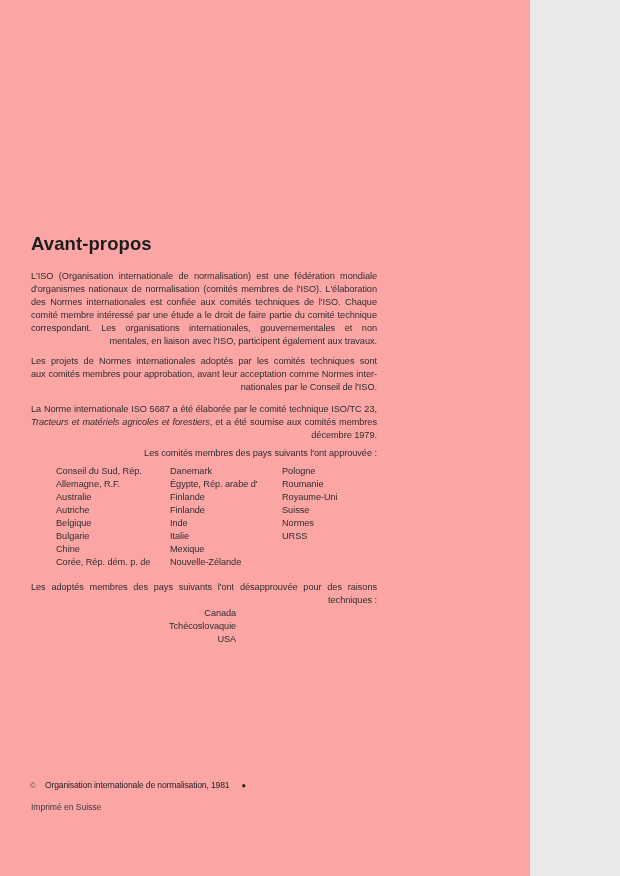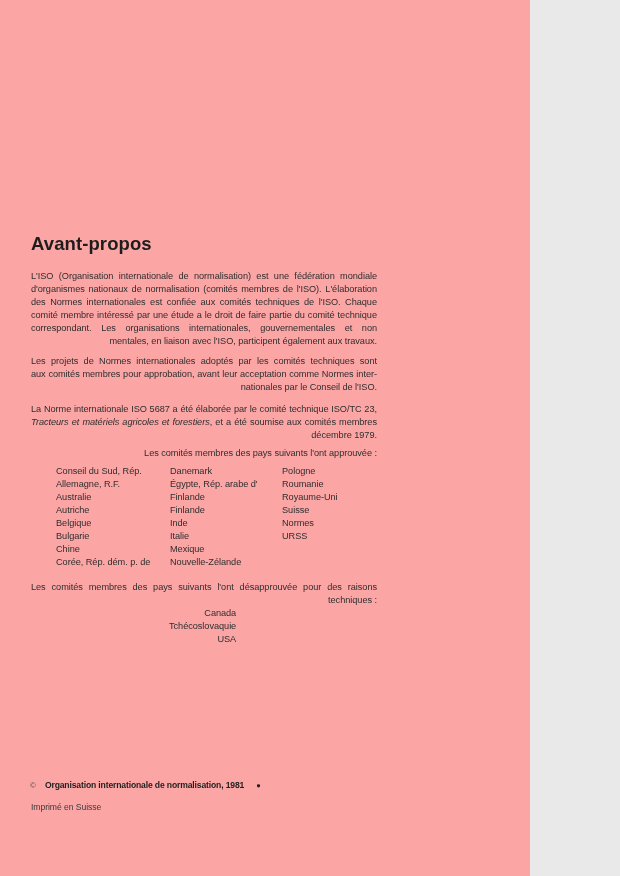--- a/index.html
+++ b/index.html
@@ -74,21 +74,21 @@
     color: #222;
     white-space: nowrap;
   }
   .footer-copyright .c-sym {
     display: inline-block;
     font-size: 8px;
     color: #555;
     vertical-align: 0.5px;
   }
   .footer-copyright .c-text {
-    font-weight: bold;
+    font-weight: normal;
     margin-left: 9px;
     letter-spacing: -0.15px;
     color: #1f1f1f;
   }
   .footer-copyright .c-bullet {
     margin-left: 12px;
     font-size: 7.5px;
     color: #1f1f1f;
   }
   .printed-in {
@@ -158,21 +158,21 @@
   <div class="country-col col-3">
       <div class="list-line">Pologne</div>
       <div class="list-line">Roumanie</div>
       <div class="list-line">Royaume-Uni</div>
       <div class="list-line">Suisse</div>
       <div class="list-line">Normes</div>
       <div class="list-line">URSS</div>
     </div>
 
   <div class="para" style="top:573px;">
-    <div class="jl">Les comités membres des pays suivants l'ont désapprouvée pour des raisons</div>
+    <div class="jl">Les adoptés membres des pays suivants l'ont désapprouvée pour des raisons</div>
     <div class="ll">techniques :</div>
   </div>
 
   <div class="disapproved-list">
       <div class="list-line">Canada</div>
       <div class="list-line">Tchécoslovaquie</div>
       <div class="list-line">USA</div>
     </div>
 
   <div class="footer-copyright">

